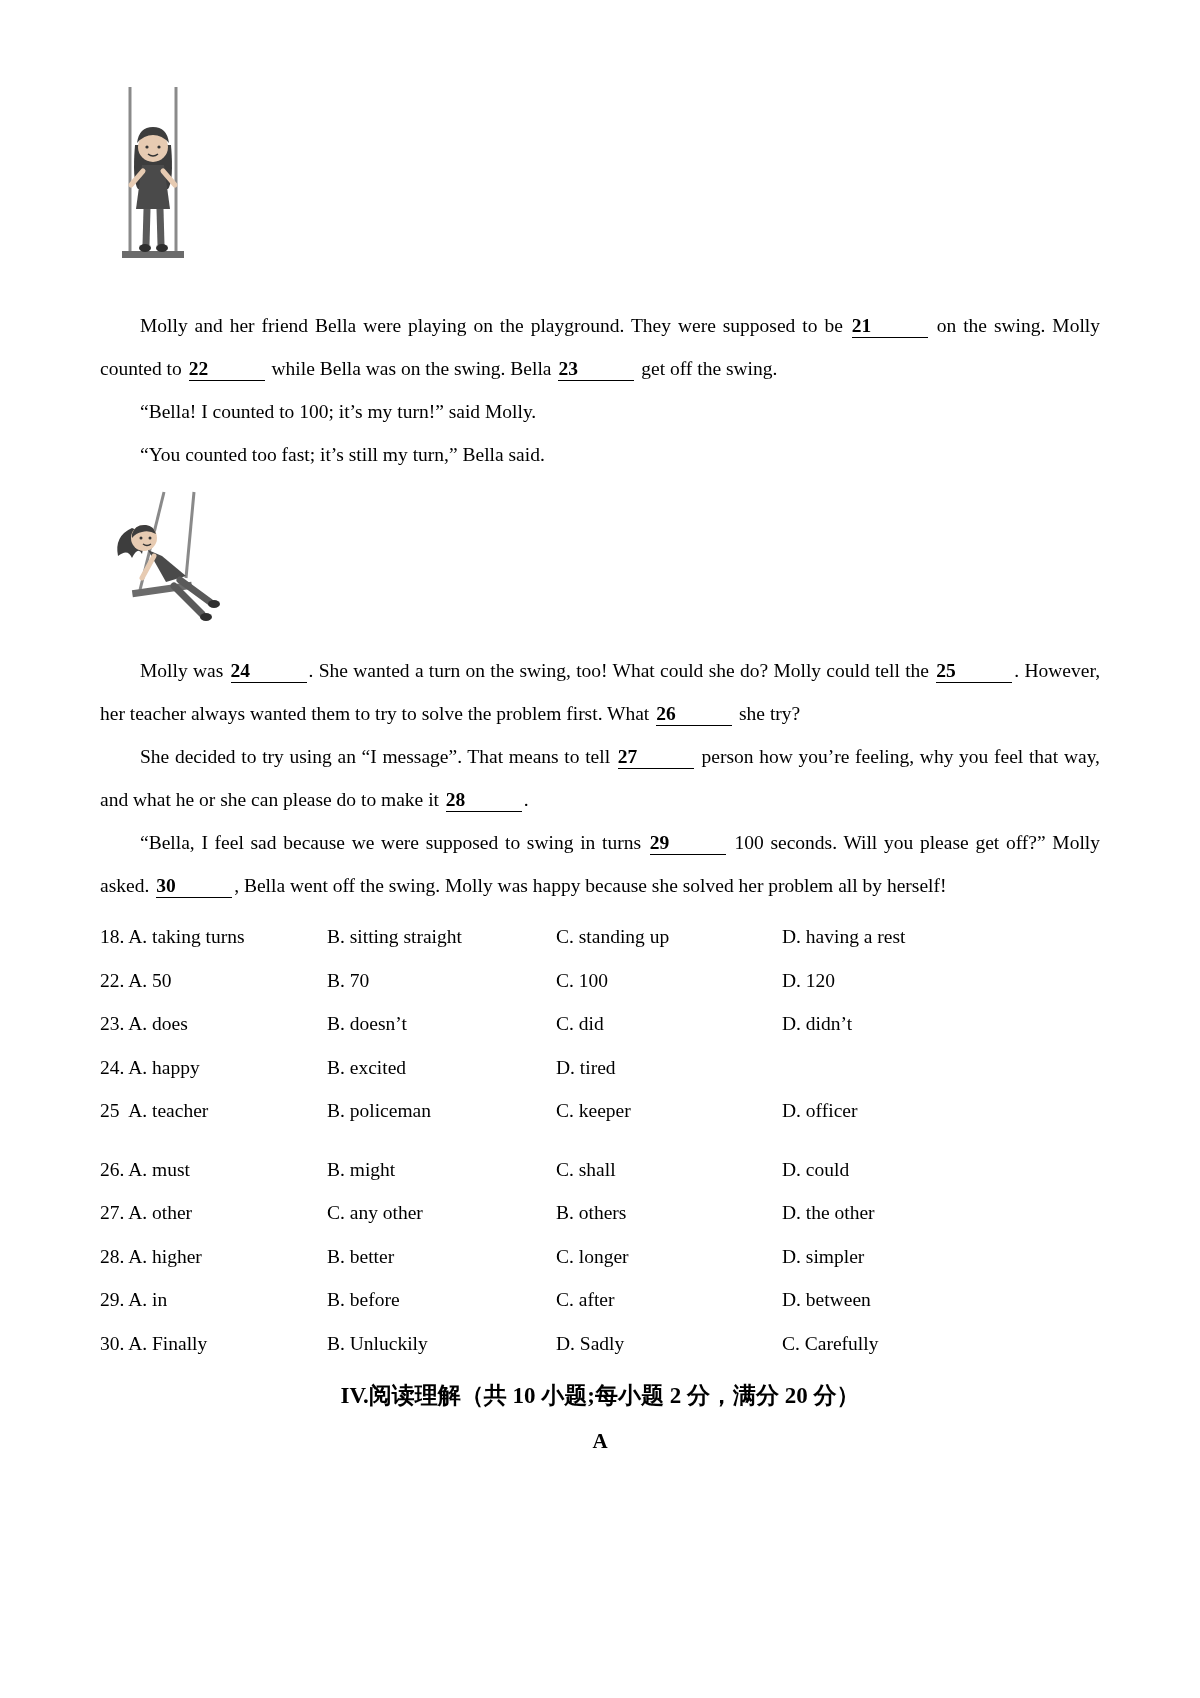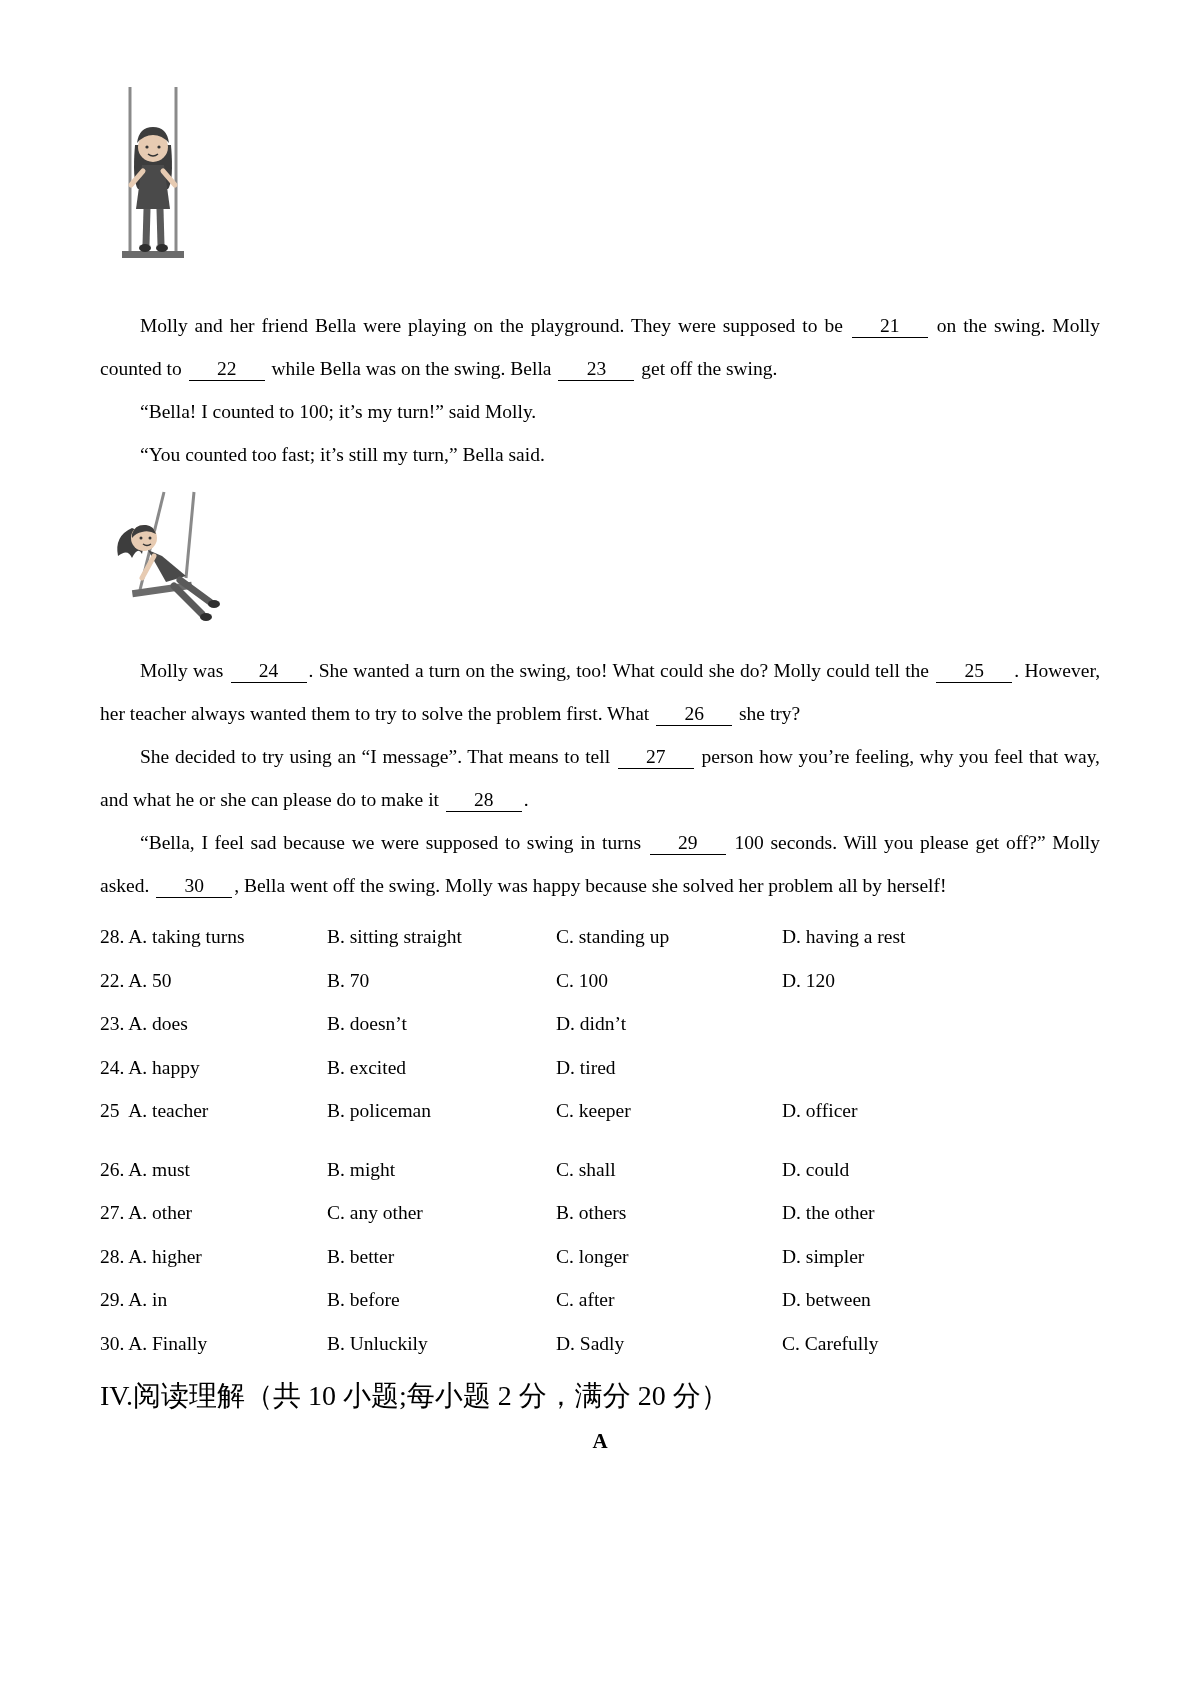--- a/index.html
+++ b/index.html
@@ -21,41 +21,43 @@
   .para {
     font-size: 19.5px;
     line-height: 43px;
     text-align: justify;
     text-indent: 40px;
   }
 
   .blank {
     display: inline-block;
     min-width: 76px;
-    text-align: center;
+    text-align: left;
     text-indent: 0;
     border-bottom: 1.3px solid #000;
     line-height: 1.15;
     margin: 0 2px;
+    font-weight: bold;
   }
 
   .options { margin-top: 8px; font-size: 19.5px; }
   .opt-row {
     display: grid;
     grid-template-columns: 227px 229px 226px 1fr;
     line-height: 43.5px;
   }
   .opt-row:nth-child(6) { margin-top: 15px; }
   .opt-cell { white-space: pre; }
 
   .section-heading {
     margin-top: 14px;
-    font-size: 28px;
-    font-weight: normal;
+    font-size: 23px;
+    font-weight: bold;
     line-height: 34px;
+    text-align: center;
   }
   .passage-label {
     margin-top: 16px;
     text-align: center;
     font-weight: bold;
     font-size: 21px;
   }
 </style>
 </head>
 <body>
@@ -106,34 +108,35 @@
       <ellipse cx="104" cy="127" rx="6" ry="4" fill="#2e2e2e"></ellipse>
     </svg>
   </figure>
 
   <p class="para"><span>Molly was </span><span class="blank">24</span><span>. She wanted a turn on the swing, too! What could she do? Molly could tell the </span><span class="blank">25</span><span>. However, her teacher always wanted them to try to solve the problem first. What </span><span class="blank">26</span><span> she try?</span></p>
   <p class="para"><span>She decided to try using an “I message”. That means to tell </span><span class="blank">27</span><span> person how you’re feeling, why you feel that way, and what he or she can please do to make it </span><span class="blank">28</span><span>.</span></p>
   <p class="para"><span>“Bella, I feel sad because we were supposed to swing in turns </span><span class="blank">29</span><span> 100 seconds. Will you please get off?” Molly asked. </span><span class="blank">30</span><span>, Bella went off the swing. Molly was happy because she solved her problem all by herself!</span></p>
 
   <div class="options">
       <div class="opt-row">
-        <div class="opt-cell">28. A. taking turns</div>
+        <div class="opt-cell">18. A. taking turns</div>
         <div class="opt-cell">B. sitting straight</div>
         <div class="opt-cell">C. standing up</div>
         <div class="opt-cell">D. having a rest</div>
       </div>
       <div class="opt-row">
         <div class="opt-cell">22. A. 50</div>
         <div class="opt-cell">B. 70</div>
         <div class="opt-cell">C. 100</div>
         <div class="opt-cell">D. 120</div>
       </div>
       <div class="opt-row">
         <div class="opt-cell">23. A. does</div>
         <div class="opt-cell">B. doesn’t</div>
+        <div class="opt-cell">C. did</div>
         <div class="opt-cell">D. didn’t</div>
       </div>
       <div class="opt-row">
         <div class="opt-cell">24. A. happy</div>
         <div class="opt-cell">B. excited</div>
         <div class="opt-cell">D. tired</div>
       </div>
       <div class="opt-row">
         <div class="opt-cell">25  A. teacher</div>
         <div class="opt-cell">B. policeman</div>

